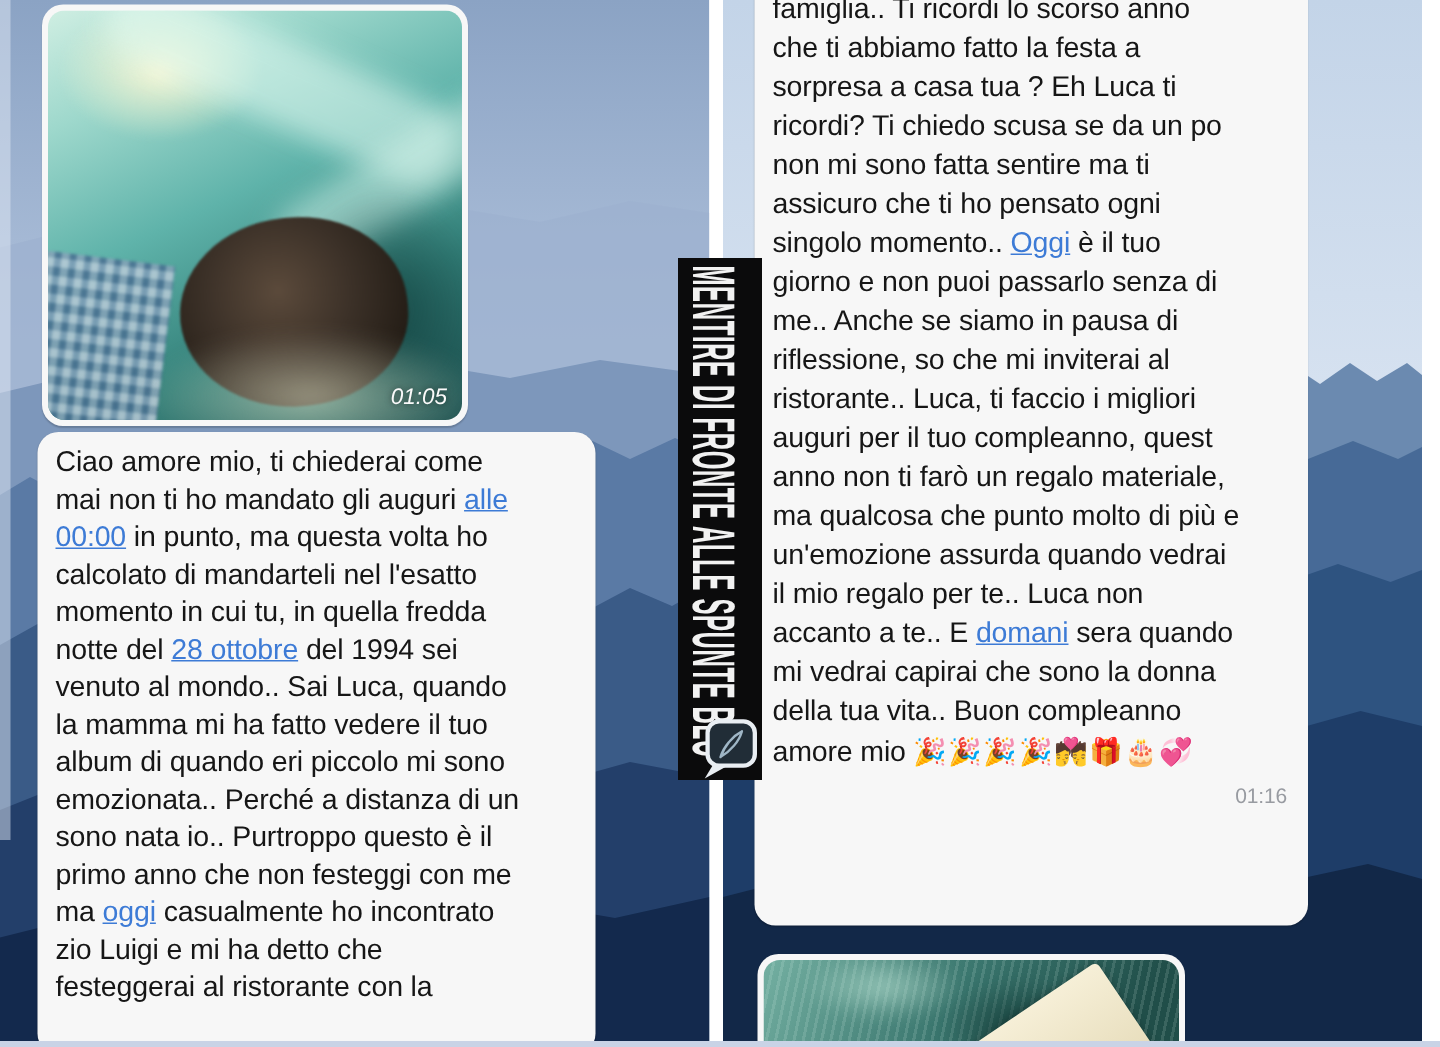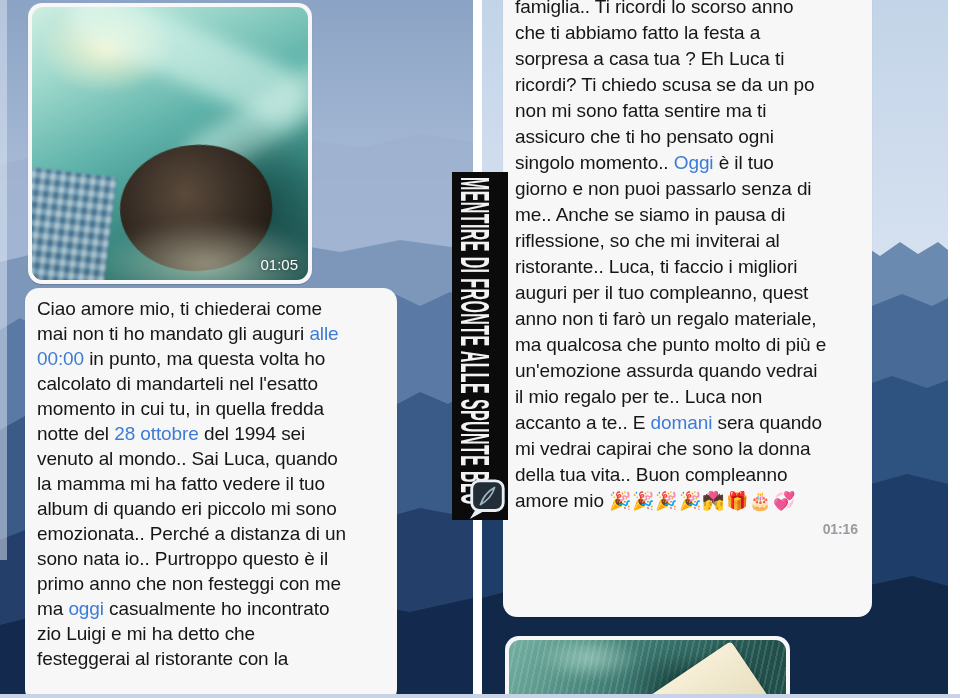--- a/index.html
+++ b/index.html
@@ -20,26 +20,26 @@
   #right-strip{left:948px;width:12px;}
   #bottom-strip{position:absolute;left:0;top:694px;width:960px;height:4px;background:#c9d3e6;z-index:2;}
 
   
   .bubble{position:absolute;background:var(--bubble);border-radius:14px;z-index:1;
           box-shadow:0 1px 1px rgba(0,0,0,.18);}
   .text-bubble{padding:8px 12px;color:#161616;}
   .msg-line{white-space:pre;}
   #left-text{left:25px;top:288px;width:372px;height:415px;font-size:19px;line-height:25px;letter-spacing:-.1px;}
   #right-text{left:21px;top:-14px;width:369px;height:631px;font-size:19px;line-height:26px;letter-spacing:-.1px;overflow:hidden;}
-  .msg-link{color:var(--link);cursor:pointer;}
+  .msg-link{color:var(--link);text-decoration:underline;cursor:pointer;}
   .msg-emoji{font-size:18px;letter-spacing:1px;}
-  .time-in-bubble{display:block;text-align:right;font-size:14px;color:var(--tstamp);margin-top:2px;padding-right:2px;font-weight:bold;}
+  .time-in-bubble{display:block;text-align:right;font-size:14px;color:var(--tstamp);margin-top:2px;padding-right:2px;}
 
   
-  .photo-bubble{padding:4px;}
+  .photo-bubble{padding:4px;font-style:italic;}
   #baby-bubble{left:28px;top:3px;width:284px;height:281px;}
   #cat-bubble{left:23px;top:636px;width:285px;height:80px;}
   .photo-inner{position:absolute;inset:4px;border-radius:11px;overflow:hidden;}
   .layer{position:absolute;}
 
   #baby-base{inset:0;background:linear-gradient(155deg,#cfeee2 0%,#9ed8cc 20%,#5fb3aa 45%,#338079 72%,#1d5150 100%);}
   #baby-glare{left:-20px;top:-25px;width:190px;height:130px;border-radius:50%;
     background:radial-gradient(closest-side,rgba(250,246,210,.95),rgba(250,246,210,0) 72%);filter:blur(3px);}
   #baby-fold1{left:30px;top:20px;width:250px;height:55px;background:rgba(228,252,242,.55);transform:rotate(24deg);filter:blur(9px);border-radius:40px;}
   #baby-fold2{left:140px;top:90px;width:190px;height:45px;background:rgba(214,246,236,.5);transform:rotate(-32deg);filter:blur(9px);border-radius:40px;}

